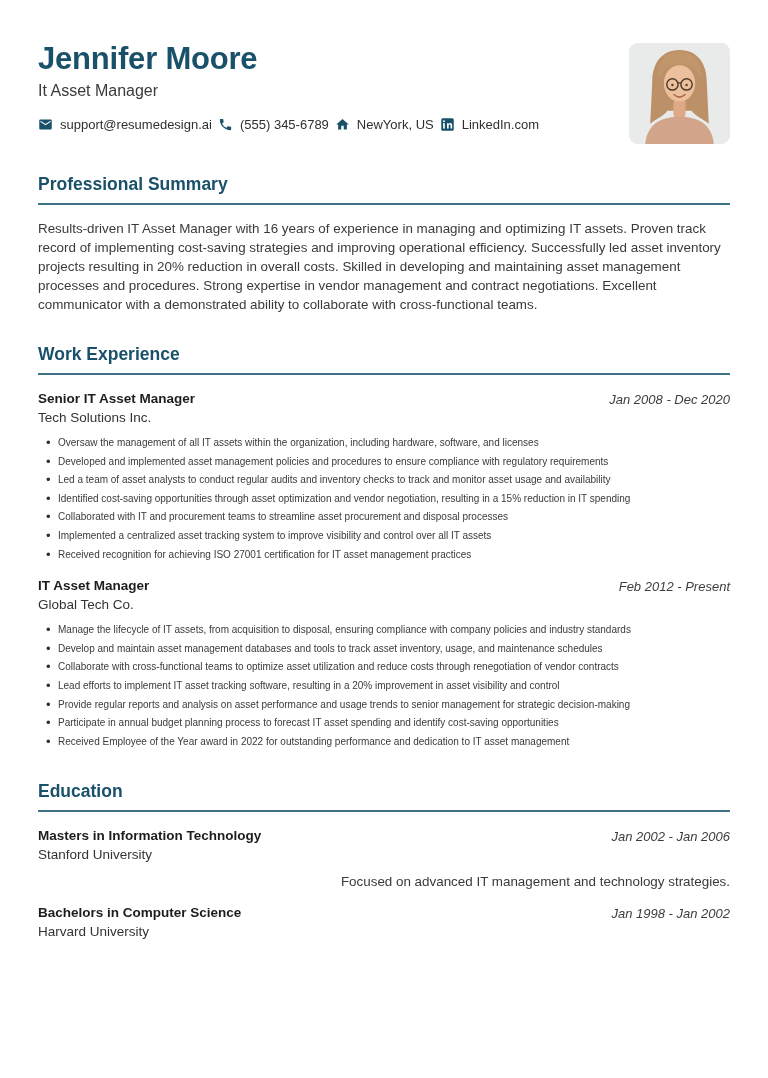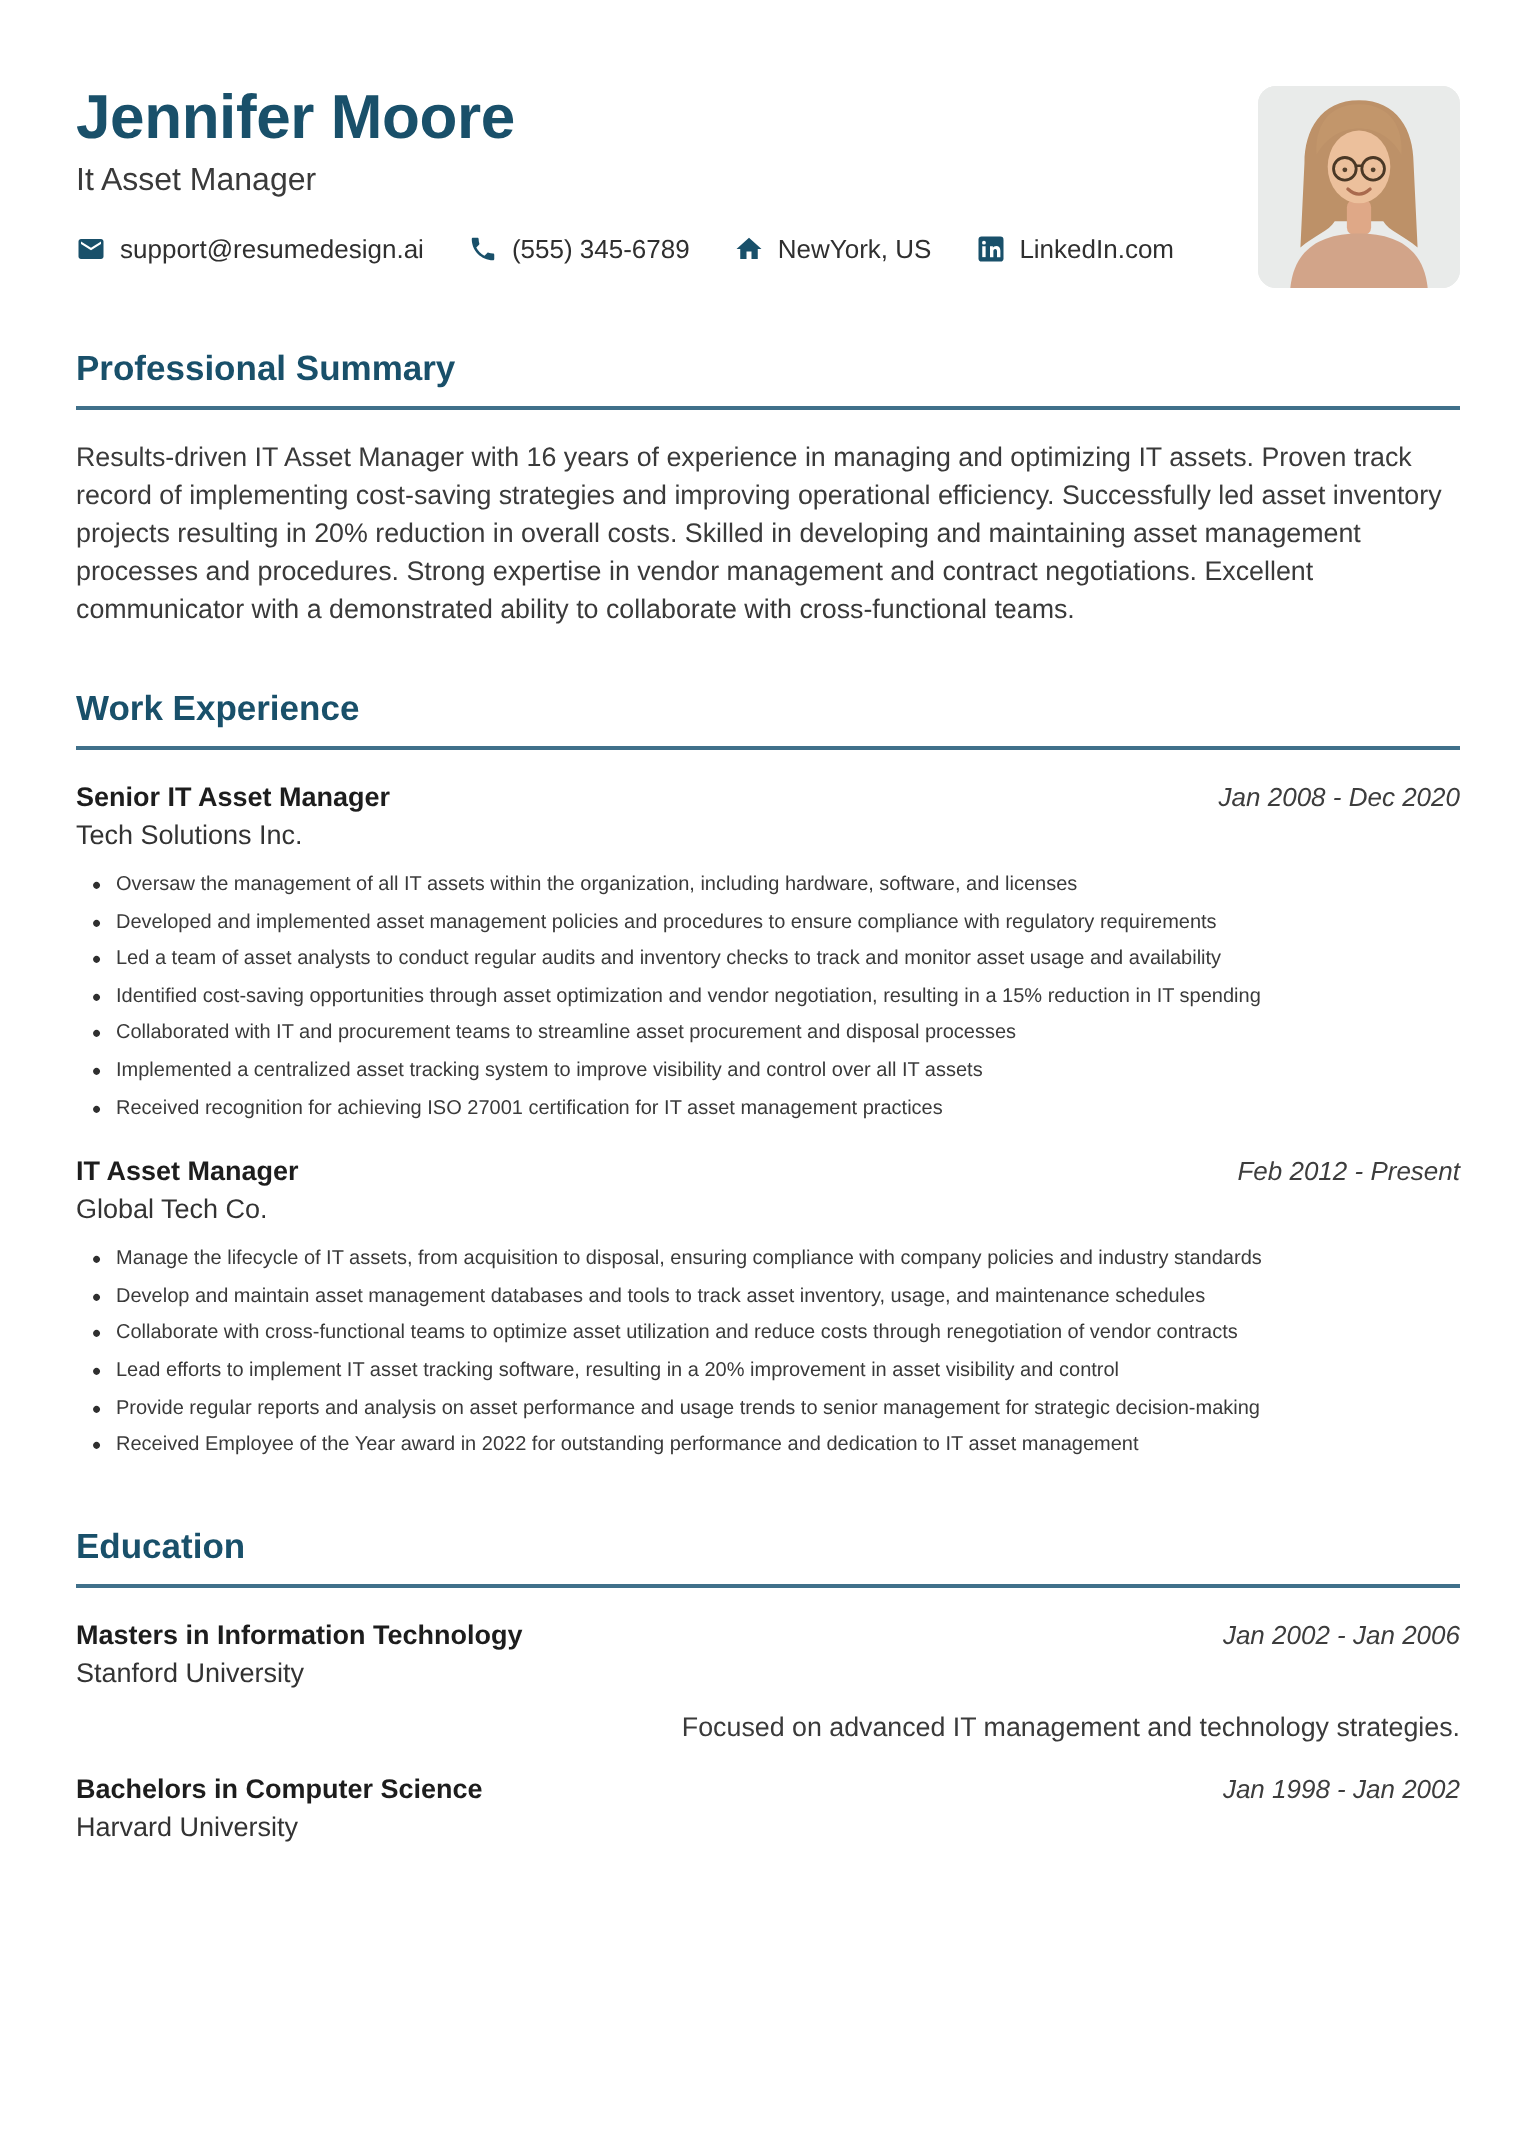--- a/index.html
+++ b/index.html
@@ -19,21 +19,21 @@
   }
   .page{padding:42px 38px 20px 38px;}
 
   
   .header{display:flex;justify-content:space-between;align-items:flex-start;}
   .person-name{
     margin:0;font-size:31px;font-weight:700;color:var(--accent);
     letter-spacing:-0.2px;line-height:1.12;
   }
   .person-title{font-size:16px;color:#3a3a3a;margin-top:5px;}
-  .contact-row{display:flex;align-items:center;gap:22px;margin-top:17px;}
+  .contact-row{display:flex;align-items:center;gap:6px;margin-top:17px;}
   .contact-item{display:flex;align-items:center;gap:7px;font-size:13px;color:#2f2f2f;}
   .contact-item svg{width:15px;height:15px;fill:var(--accent);flex:0 0 auto;}
   .photo{
     width:101px;height:101px;border-radius:9px;overflow:hidden;
     background:#e9ebea;flex:0 0 auto;margin-top:1px;
   }
   .photo svg{display:block;width:100%;height:100%;}
 
   
   .section{margin-top:30px;}
@@ -41,21 +41,21 @@
     margin:0;font-size:17.5px;font-weight:700;color:var(--accent);
   }
   .rule{border:none;border-top:2px solid var(--divider);margin:8px 0 0 0;}
   .summary-text{
     margin:14px 0 0 0;font-size:13.4px;line-height:19px;color:var(--body-text);
   }
 
   
   .entry{margin-top:15px;}
   .entry + .entry{margin-top:13px;}
-  .entry-head{display:flex;justify-content:space-between;align-items:center;}
+  .entry-head{display:flex;justify-content:space-between;align-items:flex-end;}
   .entry-title{font-size:13.5px;font-weight:700;color:#1d1d1d;line-height:17px;}
   .entry-dates{font-size:13px;font-style:italic;color:var(--date-text);white-space:nowrap;}
   .entry-sub{font-size:13.5px;color:#333333;margin-top:2px;line-height:17px;}
   ul.bullets{
     margin:8px 0 0 0;padding:0 0 0 20px;list-style:none;
   }
   ul.bullets li{
     position:relative;font-size:10px;line-height:18.6px;color:var(--body-text);
   }
   ul.bullets li::before{
@@ -157,20 +157,21 @@
         <div class="entry-dates">Feb 2012 - Present</div>
       </div>
       <div class="entry-sub">Global Tech Co.</div>
       <ul class="bullets">
 
       <li>Manage the lifecycle of IT assets, from acquisition to disposal, ensuring compliance with company policies and industry standards</li>
           <li>Develop and maintain asset management databases and tools to track asset inventory, usage, and maintenance schedules</li>
           <li>Collaborate with cross-functional teams to optimize asset utilization and reduce costs through renegotiation of vendor contracts</li>
           <li>Lead efforts to implement IT asset tracking software, resulting in a 20% improvement in asset visibility and control</li>
           <li>Provide regular reports and analysis on asset performance and usage trends to senior management for strategic decision-making</li>
+          <li>Participate in annual budget planning process to forecast IT asset spending and identify cost-saving opportunities</li>
           <li>Received Employee of the Year award in 2022 for outstanding performance and dedication to IT asset management</li>
         </ul>
     </div>
   </div>
 
   <div class="section">
     <h2 class="section-heading">Education</h2>
     <hr class="rule">
 
     <div class="entry">

